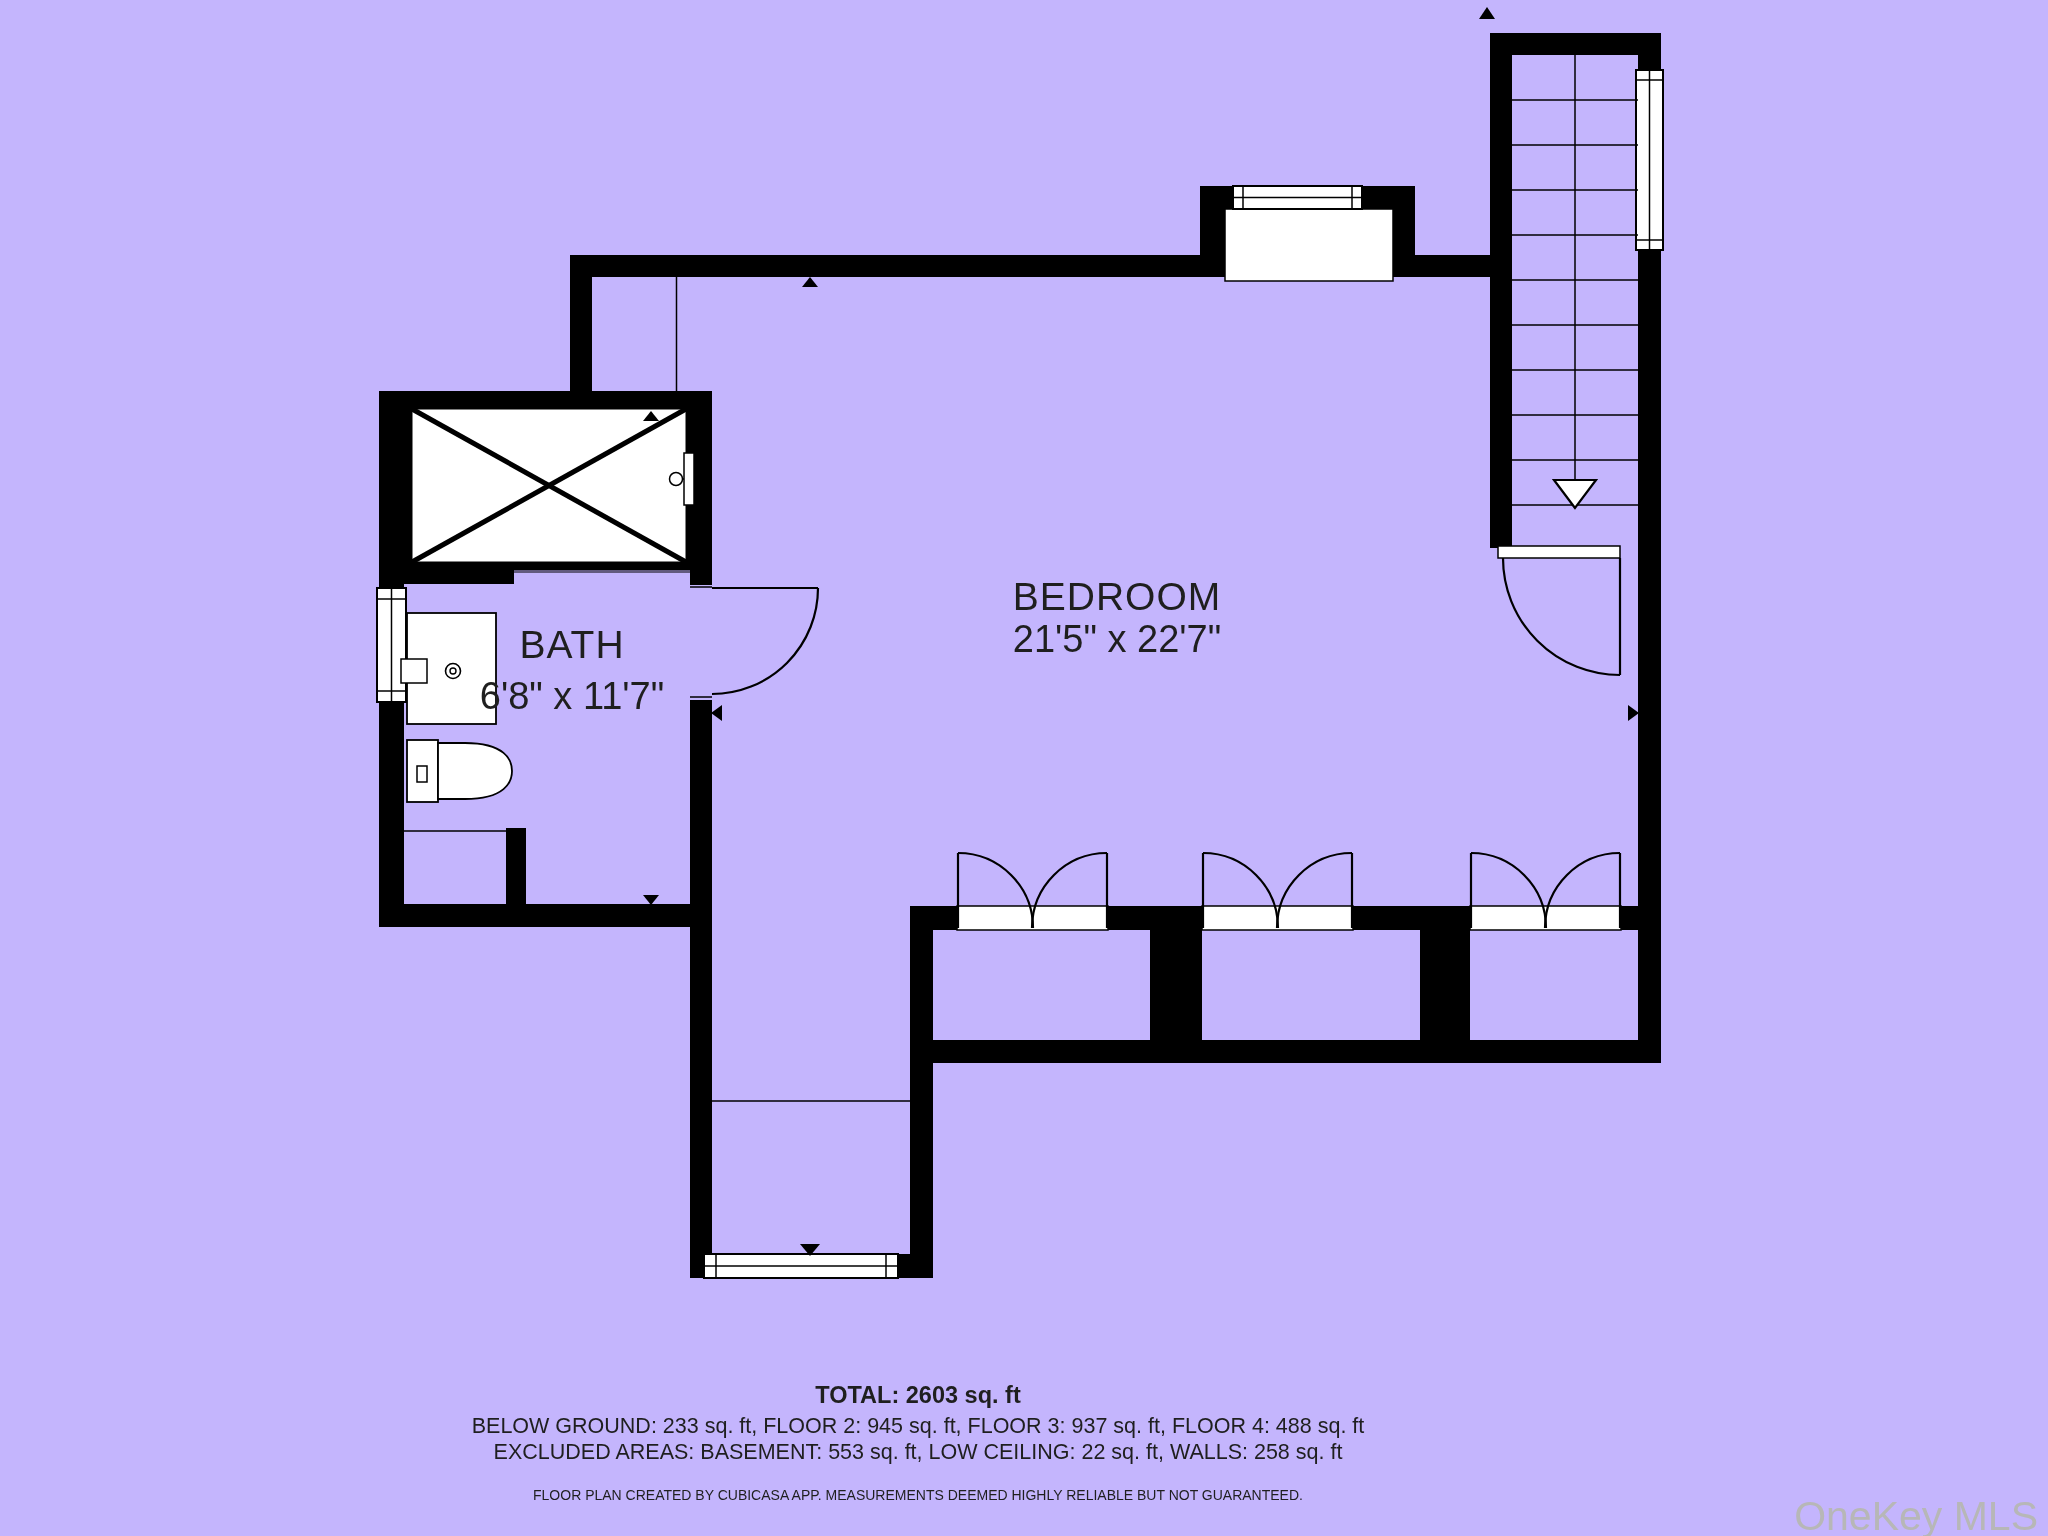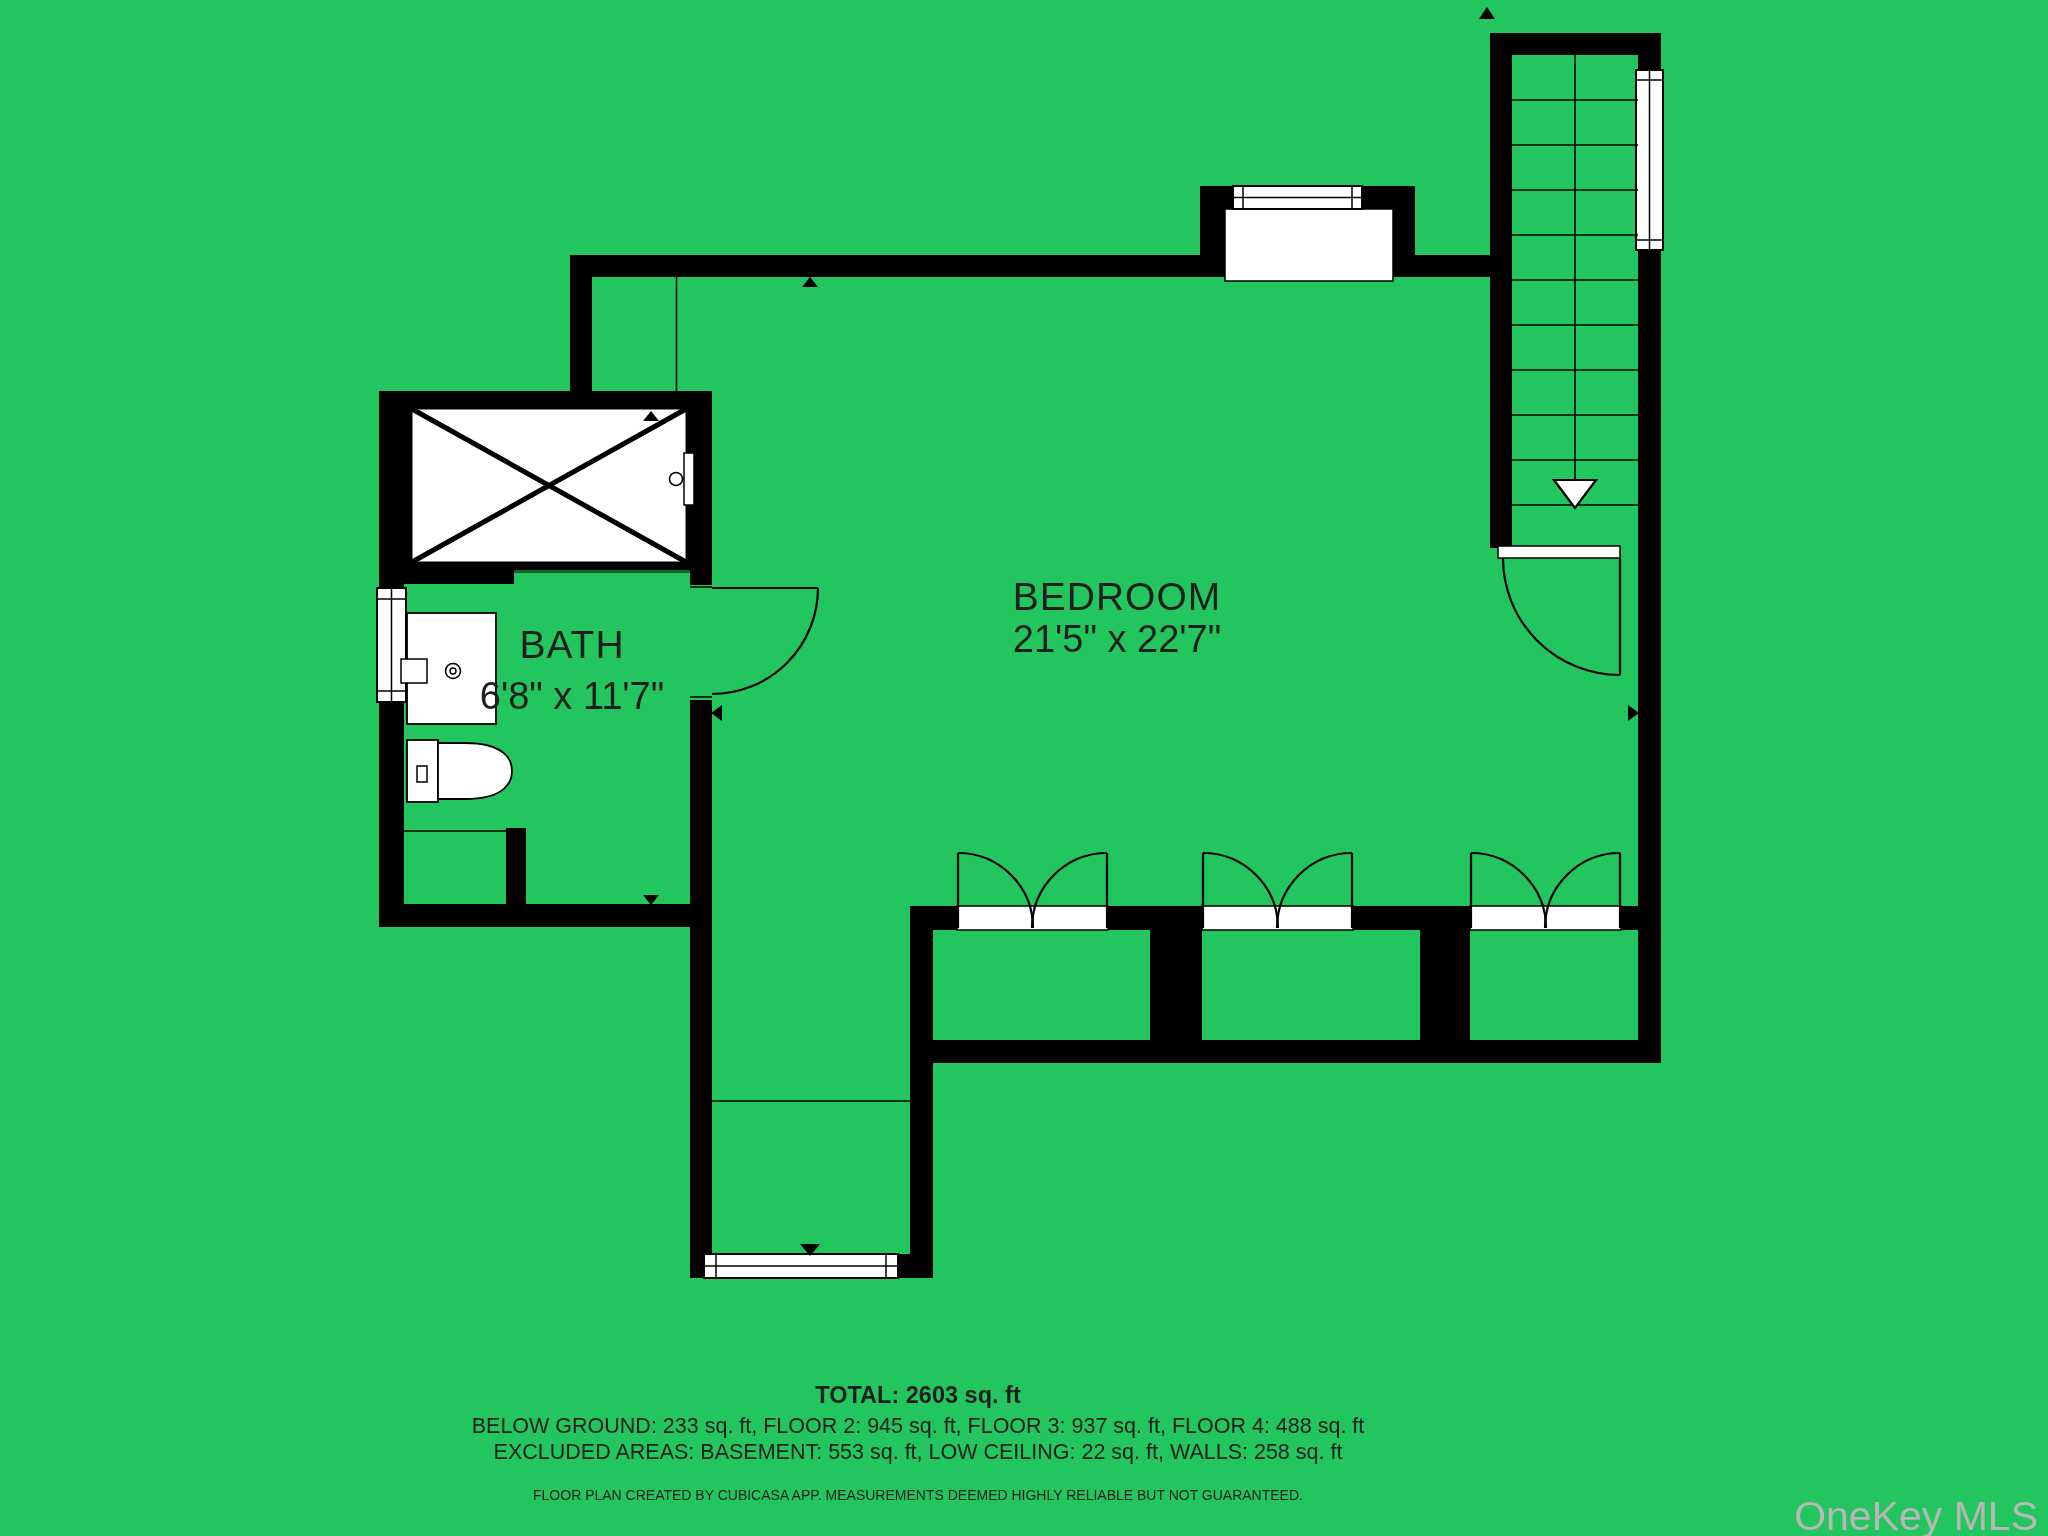--- a/index.html
+++ b/index.html
@@ -1,16 +1,16 @@
 <!DOCTYPE html>
 <html style="--wall: #000000; --watermark: #b7b7b7;"><head>
 <meta charset="utf-8">
 <style>
   html,body{margin:0;padding:0;background:#ffffff;}
-  .stage{position:relative;width:2048px;height:1536px;background:#22c55e;overflow:hidden;}
+  .stage{position:relative;width:2048px;height:1536px;background:#c4b5fd;overflow:hidden;}
   svg{display:block;}
   svg text{font-family:"Liberation Sans","DejaVu Sans",sans-serif;fill:#1f1f1f;}
   .wall{fill:var(--wall,#000);}
   .thinline{stroke:var(--wall,#000);stroke-width:1.5;fill:none;}
   .frame{fill:#fff;stroke:var(--wall,#000);stroke-width:2;}
   .frame-thin{fill:#fff;stroke:var(--wall,#000);stroke-width:1.5;}
   .swing{stroke:var(--wall,#000);stroke-width:2.2;fill:none;}
   .fixture{fill:#fff;stroke:var(--wall,#000);stroke-width:1.8;}
   .marker{fill:var(--wall,#000);}
   .room-name{font-size:39px;letter-spacing:1px;}

